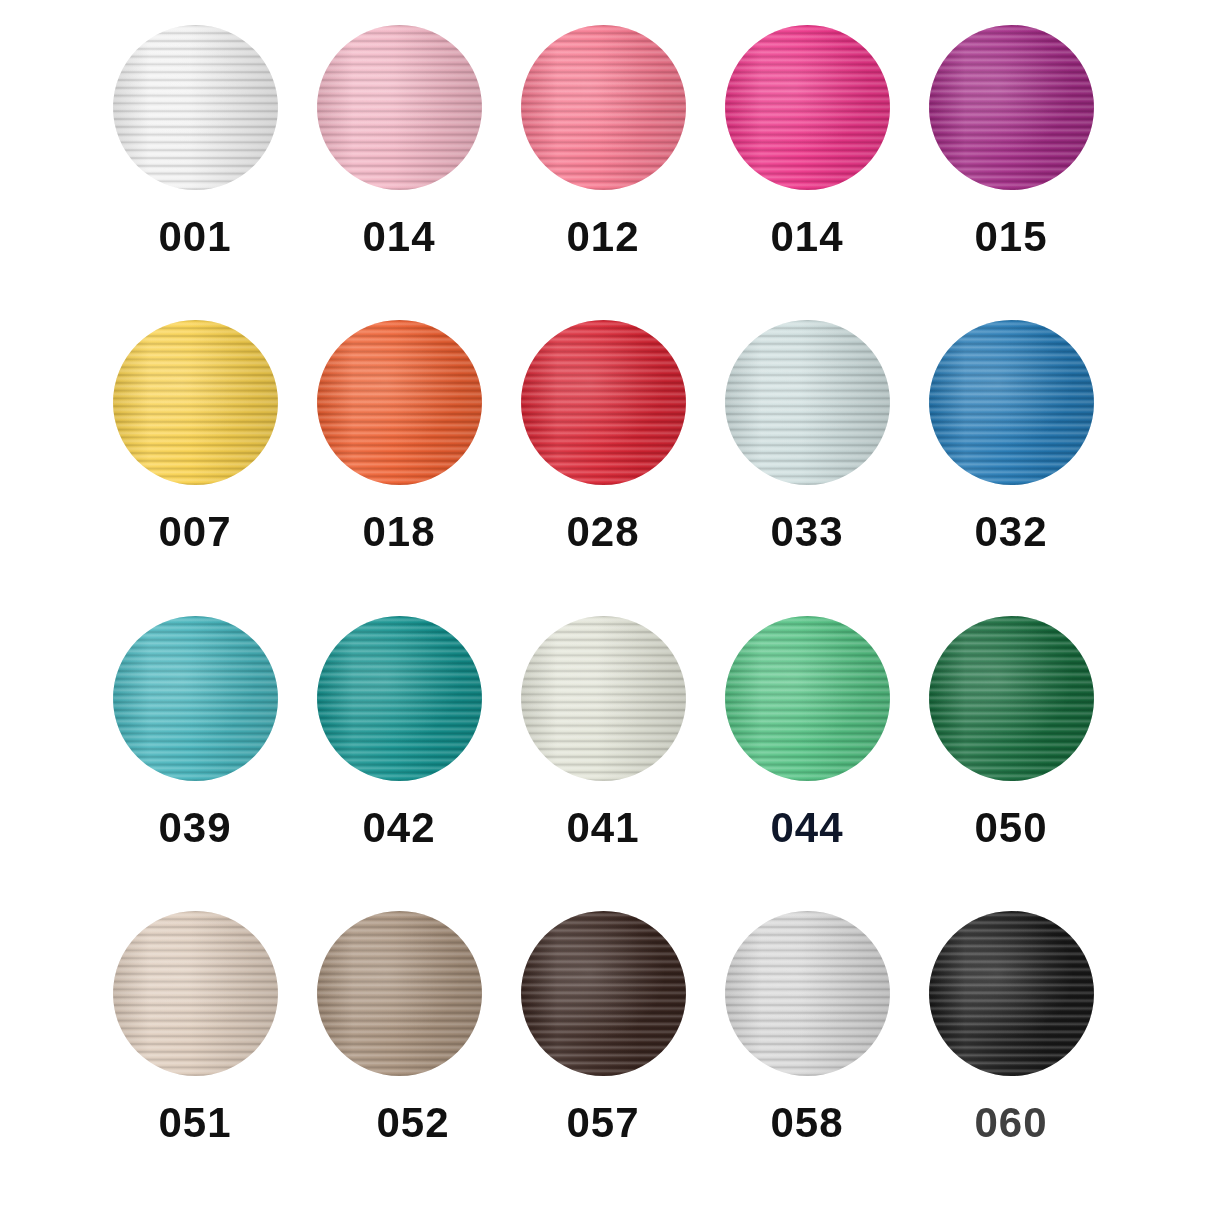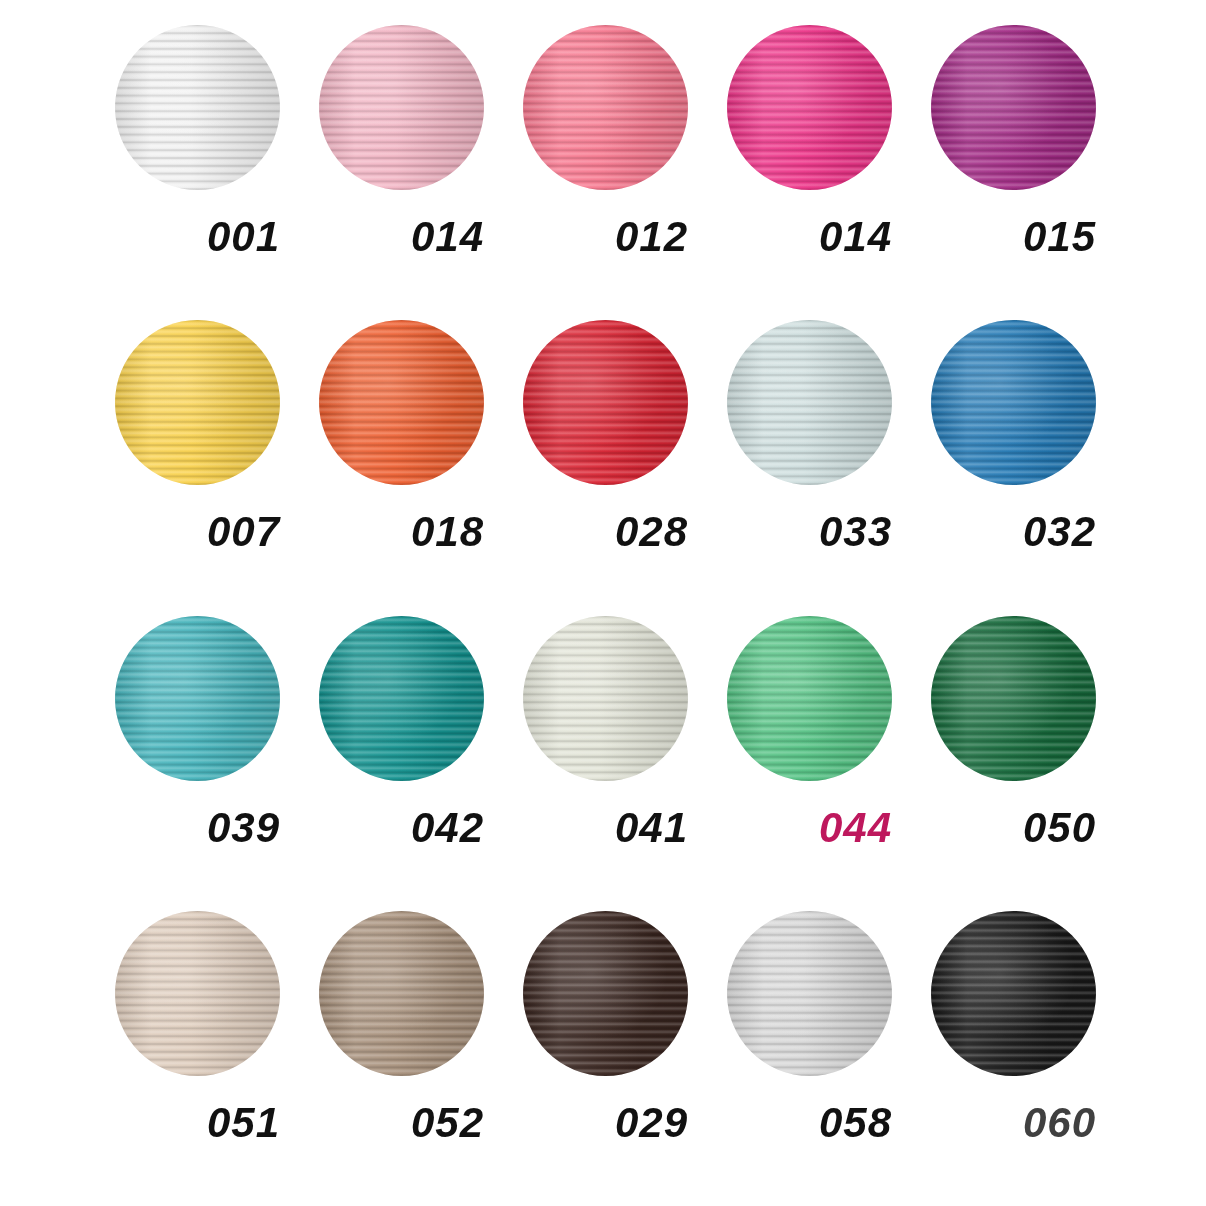--- a/index.html
+++ b/index.html
@@ -24,23 +24,22 @@
     grid-template-columns: repeat(5, 1fr);
     grid-template-rows: repeat(4, 1fr);
     column-gap: 34px;
     row-gap: 0px;
     align-content: start;
   }
 
   .swatch-cell {
     display: flex;
     flex-direction: column;
-    align-items: flex-end;
+    align-items: center;
     justify-content: flex-start;
-    font-style: italic;
   }
 
   .swatch-disc {
     width: 165px;
     height: 165px;
     border-radius: 50%;
     position: relative;
     overflow: hidden;
     background-color: #cccccc;
     
@@ -143,37 +142,37 @@
     <div class="swatch-cell">
       <div class="swatch-disc" style="background-color: rgb(18, 146, 143);"></div>
       <div class="swatch-label" data-bind="chart_data.swatches.11.code" style="color: rgb(17, 17, 17);">042</div>
     </div>
     <div class="swatch-cell">
       <div class="swatch-disc" style="background-color: rgb(227, 229, 216);"></div>
       <div class="swatch-label" data-bind="chart_data.swatches.12.code" style="color: rgb(17, 17, 17);">041</div>
     </div>
     <div class="swatch-cell">
       <div class="swatch-disc" style="background-color: rgb(83, 194, 131);"></div>
-      <div class="swatch-label" data-bind="chart_data.swatches.13.code" style="color: #be185d;">044</div>
+      <div class="swatch-label" data-bind="chart_data.swatches.13.code" style="color: #0f172a;">044</div>
     </div>
     <div class="swatch-cell">
       <div class="swatch-disc" style="background-color: rgb(22, 107, 60);"></div>
       <div class="swatch-label" data-bind="chart_data.swatches.14.code" style="color: rgb(17, 17, 17);">050</div>
     </div>
     <div class="swatch-cell">
       <div class="swatch-disc" style="background-color: rgb(223, 205, 189);"></div>
       <div class="swatch-label" data-bind="chart_data.swatches.15.code" style="color: rgb(17, 17, 17);">051</div>
     </div>
     <div class="swatch-cell">
       <div class="swatch-disc" style="background-color: rgb(168, 145, 124);"></div>
       <div class="swatch-label" data-bind="chart_data.swatches.16.code" style="color: rgb(17, 17, 17); margin-left: 28px;">052</div>
     </div>
     <div class="swatch-cell">
       <div class="swatch-disc" style="background-color: rgb(58, 38, 32);"></div>
-      <div class="swatch-label" data-bind="chart_data.swatches.17.code" style="color: rgb(17, 17, 17);">029</div>
+      <div class="swatch-label" data-bind="chart_data.swatches.17.code" style="color: rgb(17, 17, 17);">057</div>
     </div>
     <div class="swatch-cell">
       <div class="swatch-disc" style="background-color: rgb(216, 216, 216);"></div>
       <div class="swatch-label" data-bind="chart_data.swatches.18.code" style="color: rgb(17, 17, 17);">058</div>
     </div>
     <div class="swatch-cell">
       <div class="swatch-disc" style="background-color: rgb(25, 25, 25);"></div>
       <div class="swatch-label" data-bind="chart_data.swatches.19.code" style="color: #404040;">060</div>
     </div>
   </div>

